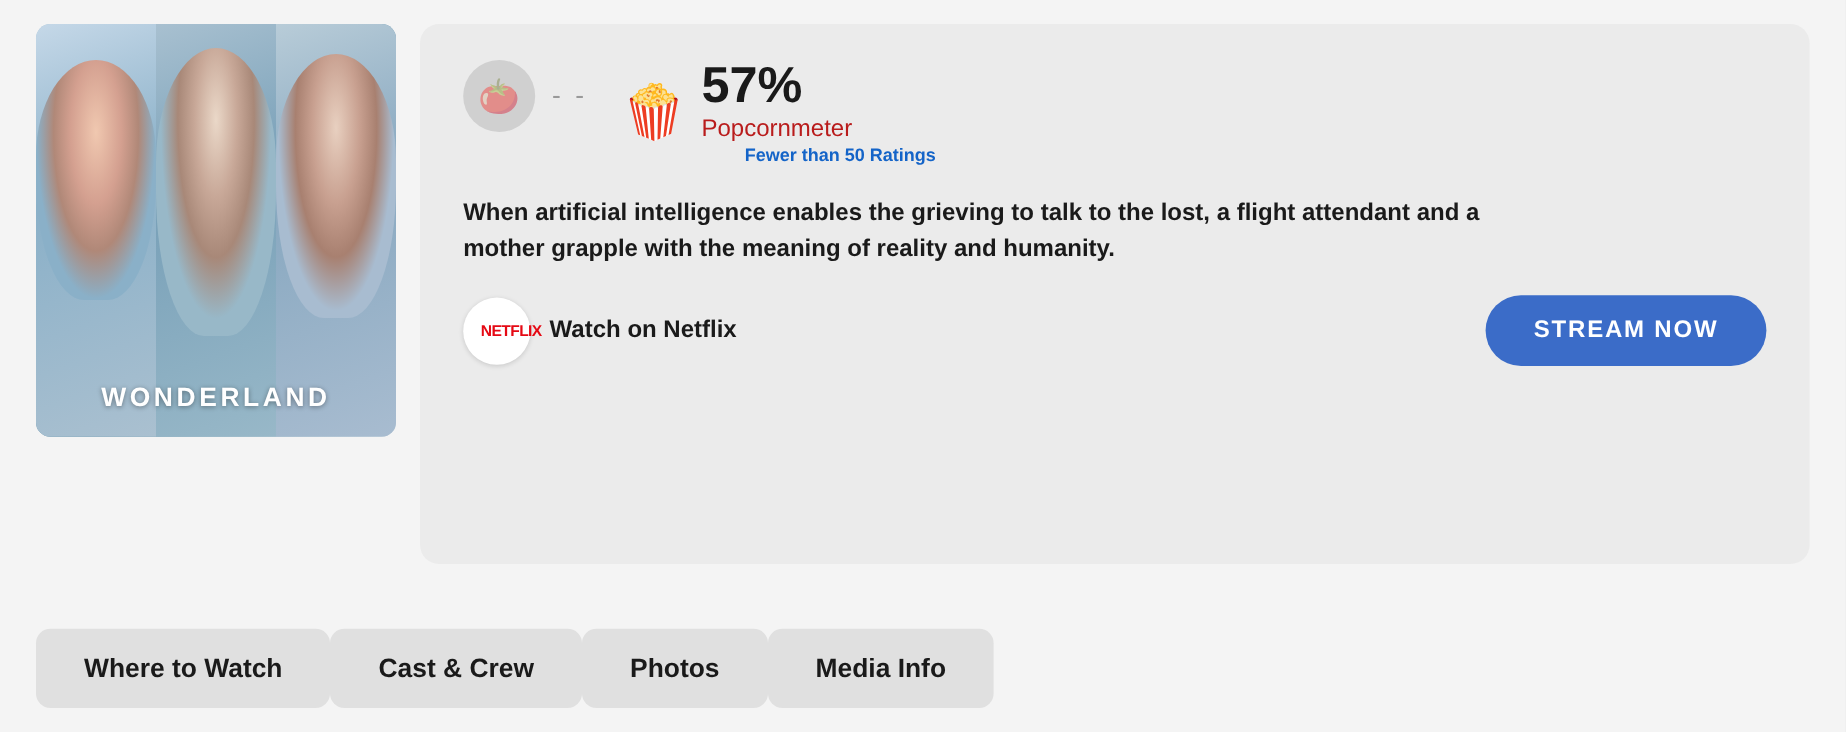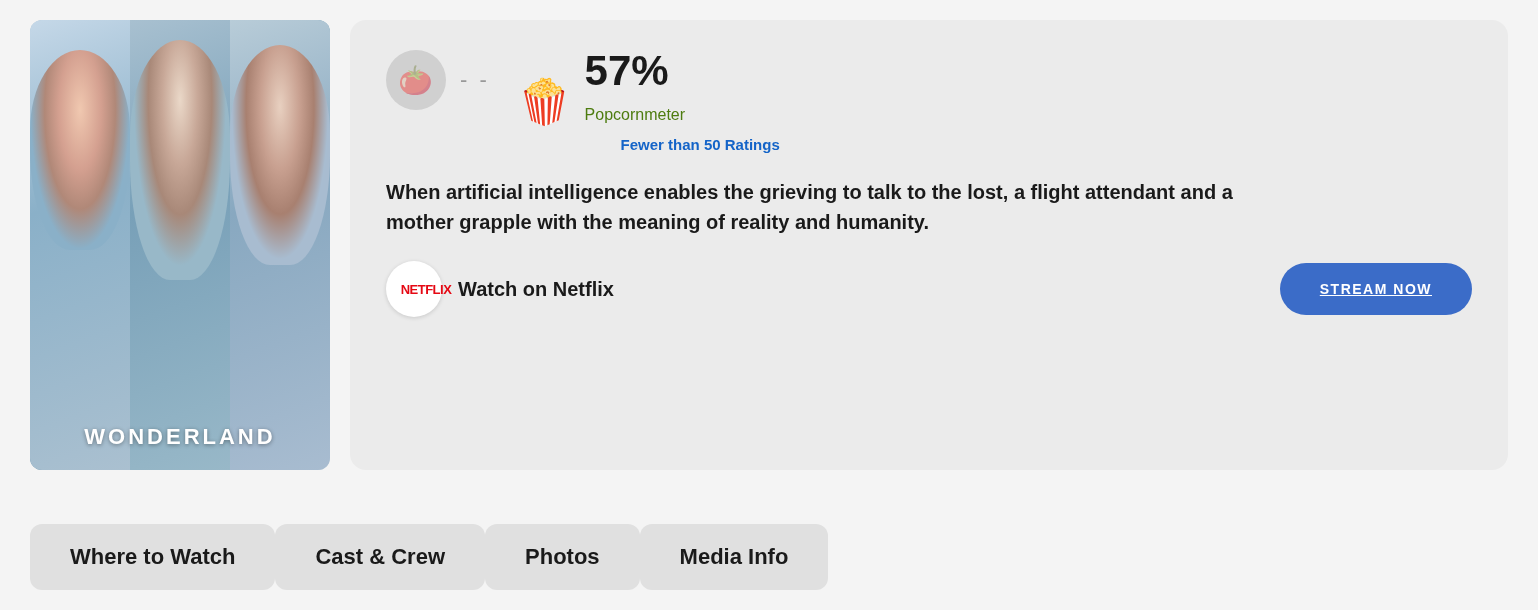--- a/index.html
+++ b/index.html
@@ -17,21 +17,21 @@
       display: flex;
       flex-direction: row;
       gap: 20px;
       align-items: flex-start;
       flex: 1;
     }
 
     .poster-card {
       width: 300px;
       min-width: 300px;
-      height: 450px;
+      height: 344px;
       border-radius: 12px;
       overflow: hidden;
       position: relative;
       background: linear-gradient(135deg, #b0c8d8 0%, #7fa8c0 30%, #6090a8 60%, #c8d8e0 100%);
       flex-shrink: 0;
     }
 
     .poster-faces {
       display: flex;
       width: 100%;
@@ -156,33 +156,33 @@
     }
 
     .popcorn-icon {
       font-size: 44px;
       line-height: 1;
     }
 
     .score-details {
       display: flex;
       flex-direction: column;
-      gap: 10px;
+      gap: 0;
     }
 
     .score-percent {
       font-size: 42px;
       font-weight: 700;
       color: #1a1a1a;
       line-height: 1;
     }
 
     .score-label {
-      font-size: 16px;
-      color: #4d7c0f;
+      font-size: 20px;
+      color: #b91c1c;
       margin-top: 4px;
     }
 
     .score-sub {
       font-size: 15px;
       color: #1464c8;
       font-weight: 600;
       margin-top: 2px;
       margin-left: 36px;
     }
@@ -236,26 +236,25 @@
       font-weight: 700;
       color: #1a1a1a;
     }
 
     .stream-button {
       background: #3b6cc8;
       color: white;
       border: none;
       border-radius: 50px;
       padding: 18px 40px;
-      font-size: 14px;
+      font-size: 20px;
       font-weight: 800;
       letter-spacing: 1.5px;
       cursor: pointer;
       white-space: nowrap;
-      text-decoration: underline;
     }
 
     .bottom-tabs {
       display: flex;
       flex-direction: row;
       margin-top: 30px;
     }
 
     .tab-button {
       background: #e0e0e0;

